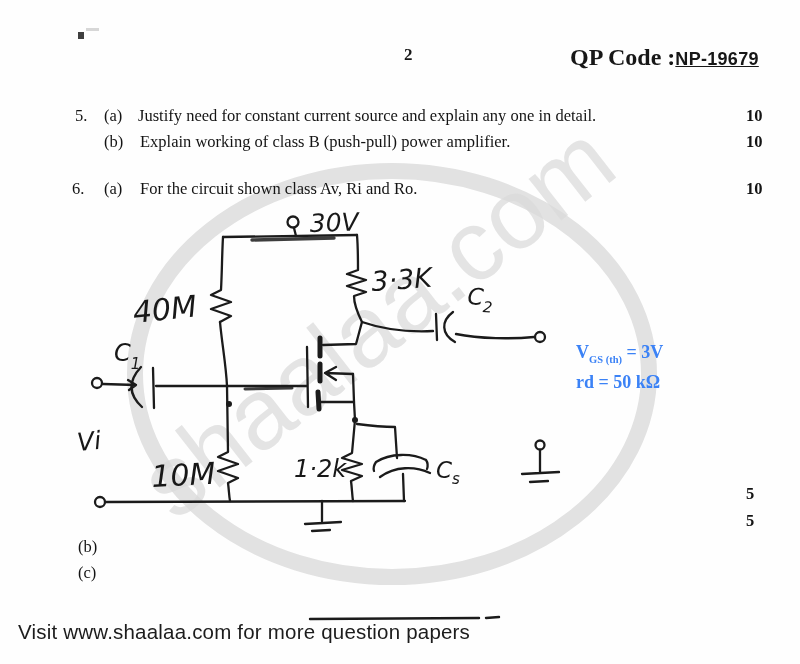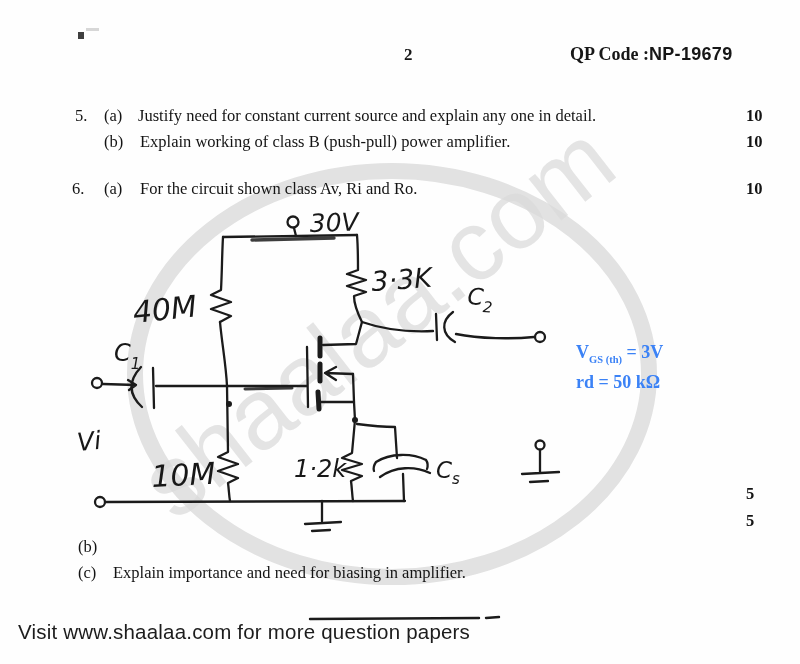--- a/index.html
+++ b/index.html
@@ -1,22 +1,22 @@
 <!DOCTYPE html>
 <html><head>
 <meta charset="utf-8">
 <style>
   html,body{margin:0;padding:0;background:#ffffff;}
   .page{position:relative;width:800px;height:664px;background:#fefefe;overflow:hidden;
         font-family:"Liberation Serif",serif;color:#171717;}
   .abs{position:absolute;white-space:nowrap;}
   .serif{font-family:"Liberation Serif",serif;font-size:16.5px;color:#141414;}
   .pagenum{font-weight:bold;font-size:17px;}
-  .qp-label{font-family:"Liberation Serif",serif;font-weight:bold;font-size:18px;}
-  .qp-value{font-family:"Liberation Sans",sans-serif;font-weight:bold;font-size:18px;letter-spacing:.3px;}
+  .qp-label{font-family:"Liberation Serif",serif;font-weight:bold;font-size:24px;}
+  .qp-value{font-family:"Liberation Sans",sans-serif;font-weight:bold;font-size:18px;letter-spacing:.3px;text-decoration:underline;}
   .mark{font-weight:bold;font-size:16.5px;left:746px;width:30px;}
   .params{font-family:"Liberation Serif",serif;font-size:18px;line-height:23px;color:#3b82f6;font-weight:bold;}
   .params sub{font-size:10.5px;}
   .params sup{font-size:11px;}
   .footer{font-family:"Liberation Sans",sans-serif;font-size:20.5px;color:#1c1c1c;letter-spacing:.2px;text-align:center;}
   .speck1{left:78px;top:32px;width:6px;height:7px;background:#3f3f3f;}
   .speck2{left:86px;top:28px;width:13px;height:3px;background:#d7d7d7;}
   svg.art{position:absolute;left:0;top:0;}
   .ink{stroke:#1b1b1b;fill:none;stroke-width:2.3;stroke-linecap:round;stroke-linejoin:round;}
   .thick{stroke-width:5;}
@@ -127,17 +127,16 @@
   <div class="abs params" style="left:576px;top:341px">
     <div><span>V</span><sub>GS (th)</sub><span> = 3V</span></div>
     <div><span>rd = 50 kΩ</span></div>
   </div>
 
   <span class="abs mark serif" style="top:484px">5</span>
   <span class="abs mark serif" style="top:511px">5</span>
 
   <span class="abs serif" style="left:78px;top:537px">(b)</span>
   <span class="abs serif" style="left:78px;top:563px">(c)</span>
-  <span class="abs serif" style="left:113px;top:563px">Explain importance and need for biasing in amplifier.</span>
 
   <div class="abs footer" style="left:18px;top:620px">Visit www.shaalaa.com for more question papers</div>
 
 </div>
 
 </body></html>

